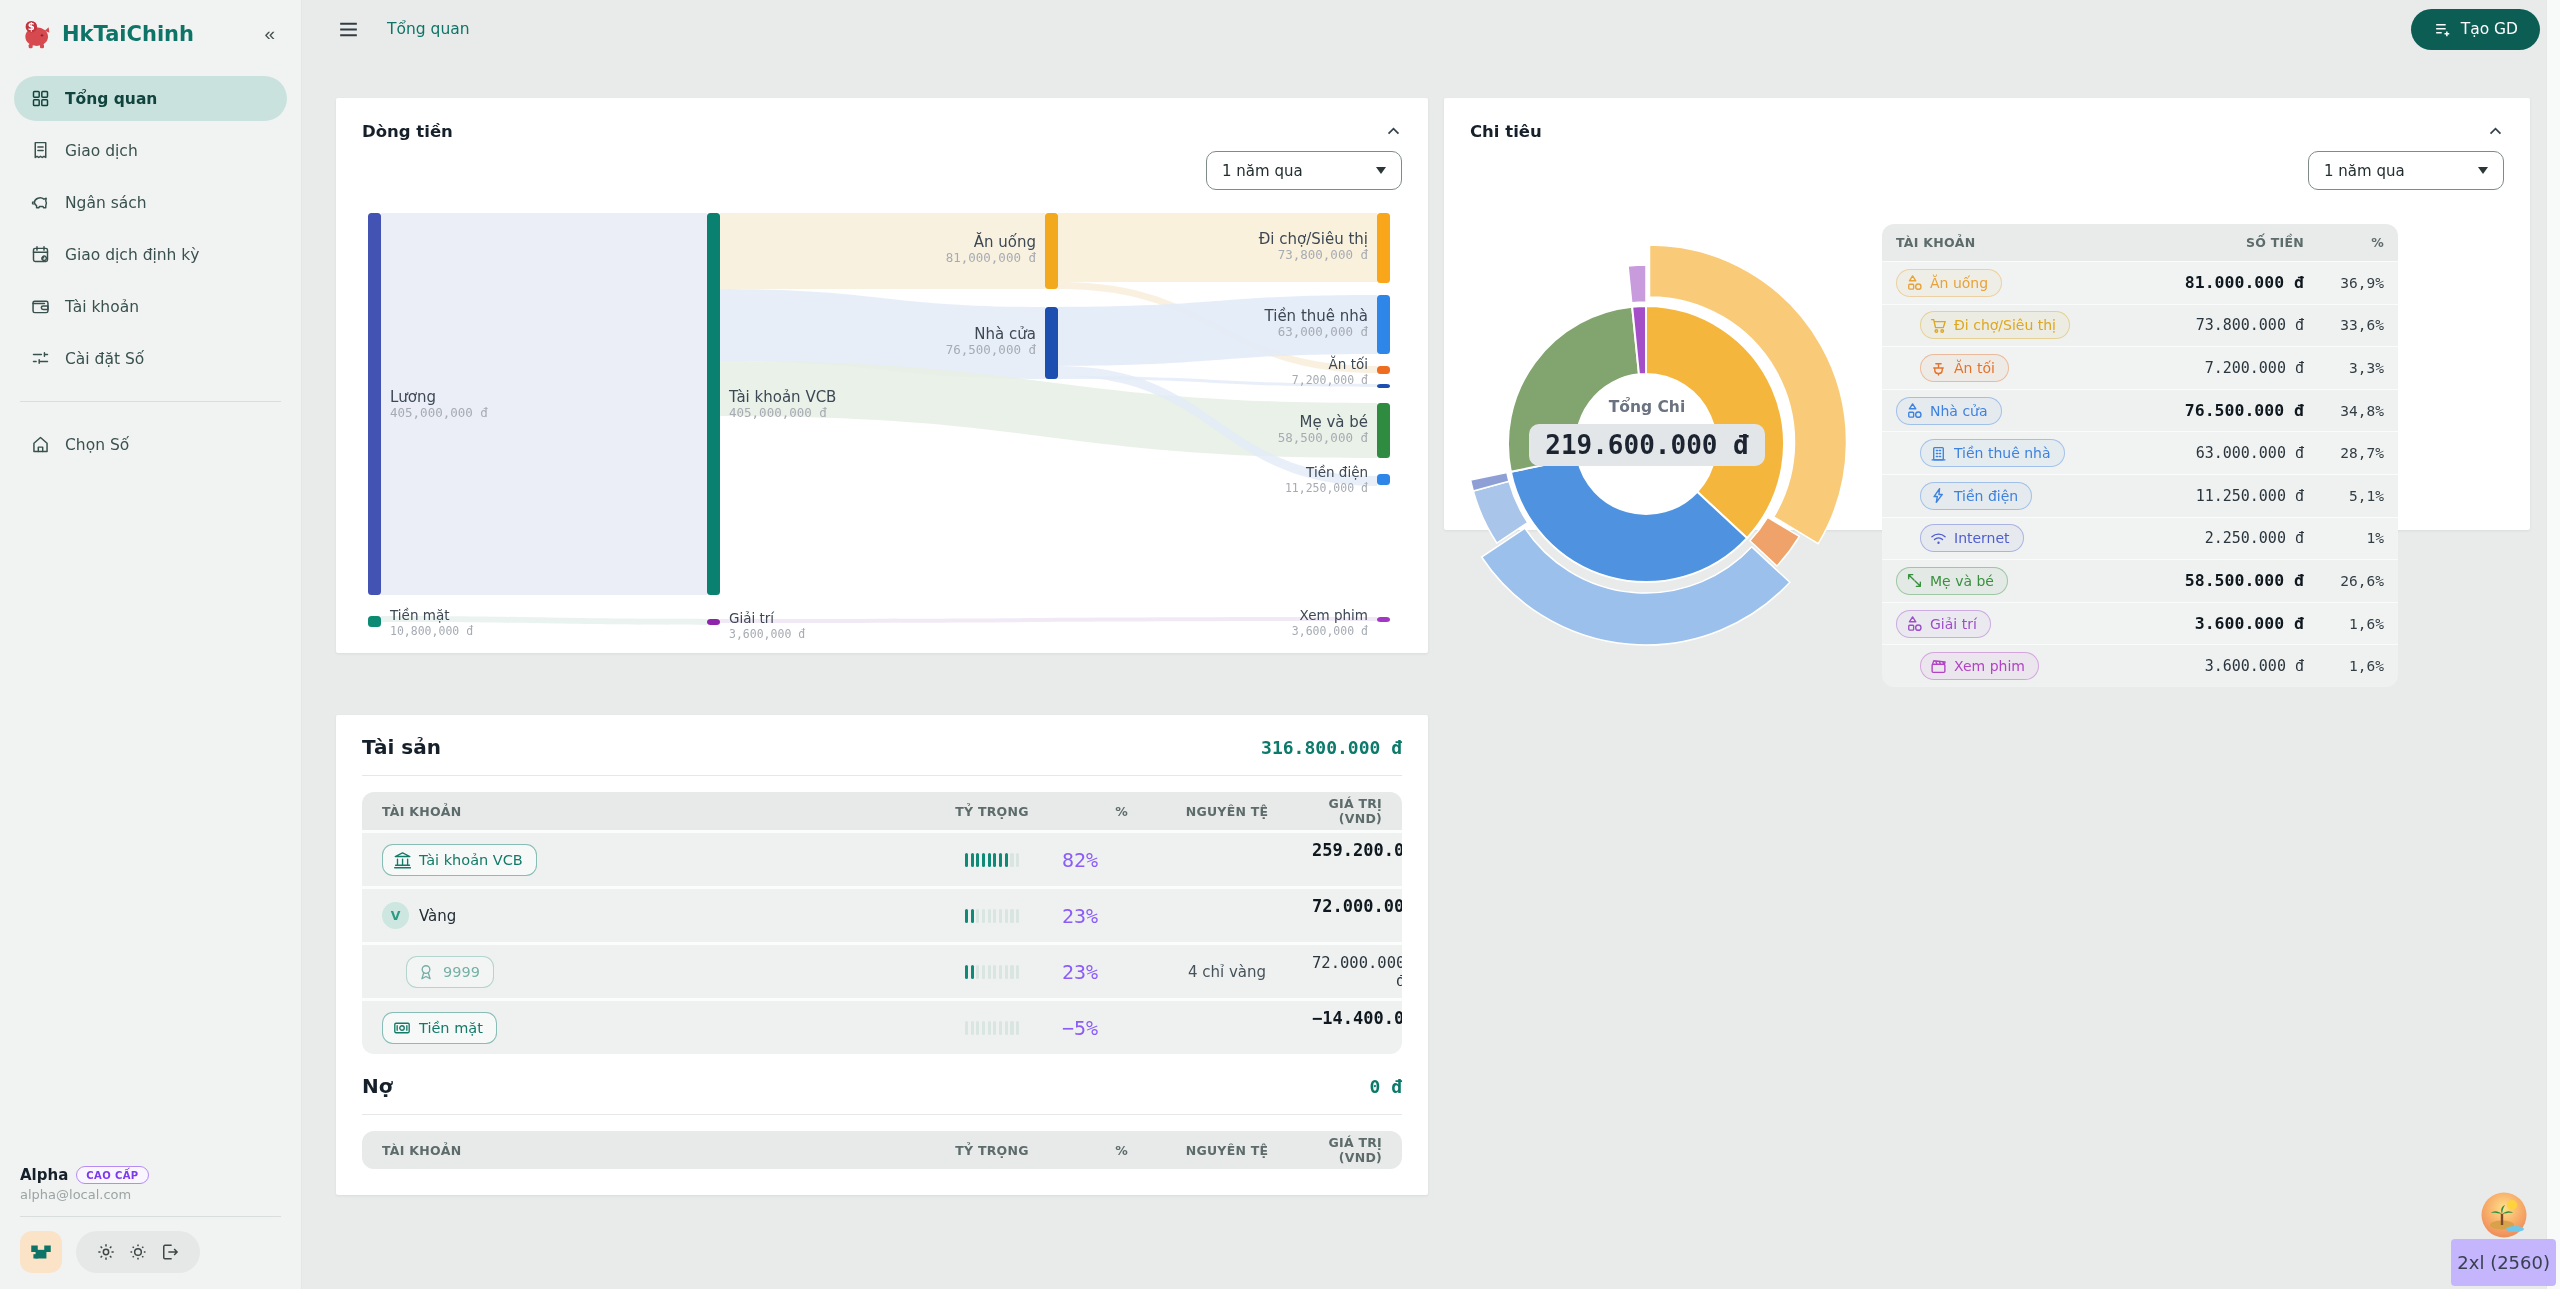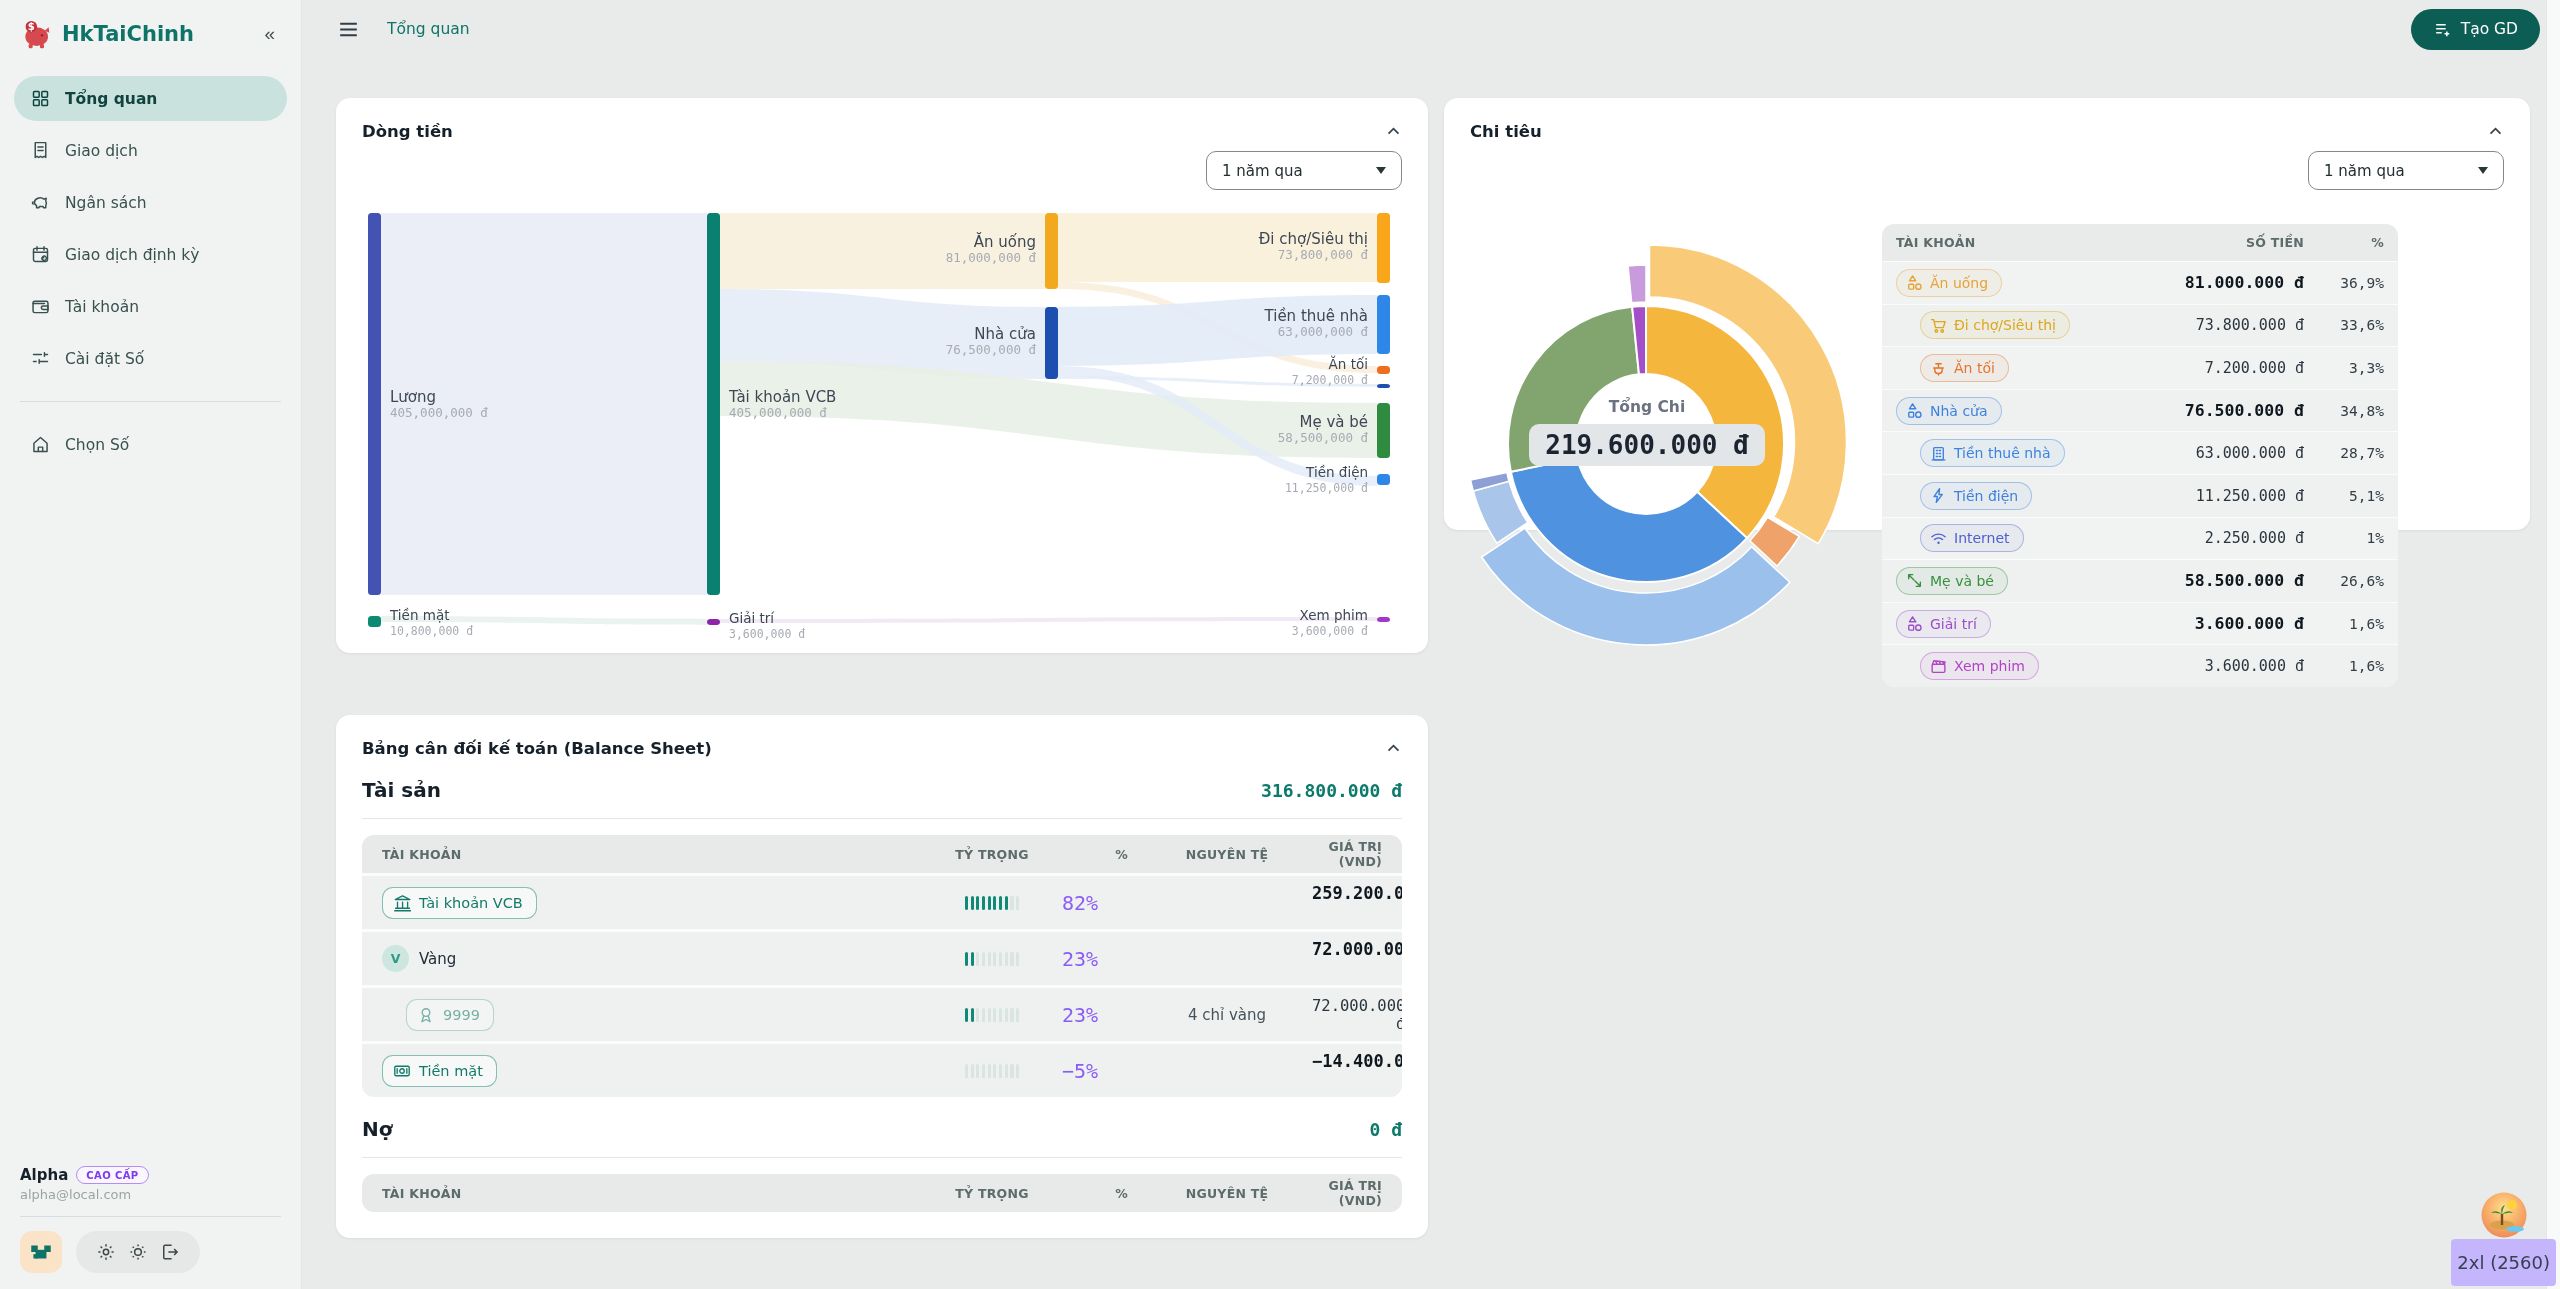--- a/index.html
+++ b/index.html
@@ -45,21 +45,21 @@
   .breadcrumb{ color:#0e7468; font-size:15.5px;}
   .create-btn{ margin-left:auto; display:flex; align-items:center; gap:9px;
     background:#0c5e55; color:#fff; border:none; border-radius:999px;
     padding:11px 22px; font-size:15.5px; cursor:pointer; font-family:inherit;}
   .create-btn svg{ width:19px; height:19px; stroke:#fff;}
 
   
   .content{ display:flex; gap:16px; padding:40px 30px 0 34px; align-items:flex-start;}
   .col-left{ width:1092px; flex:0 0 auto;}
   .col-right{ flex:1;}
-  .card{ background:#fff; border-radius:14px; box-shadow:0 1px 3px rgba(20,40,40,.07);}
+  .card{ background:#fff; border-radius:2px; box-shadow:0 1px 3px rgba(20,40,40,.07);}
   .card-head{ display:flex; align-items:center; justify-content:space-between; padding:24px 26px 0 26px;}
   .card-title{ font-size:16.5px; font-weight:600; color:#16202a;}
   .chev-btn{ background:none; border:none; cursor:pointer; display:flex;}
   .chev-btn svg{ width:17px; height:17px; stroke:#35414b;}
   .select-row{ display:flex; justify-content:flex-end; padding:10px 26px 0 26px;}
   .select{ display:flex; align-items:center; justify-content:space-between; gap:26px;
     width:196px; height:39px; padding:0 15px; border:1.5px solid #7f8a89; border-radius:10px;
     font-size:15px; color:#232e30; background:#fff; cursor:pointer;}
   .select .caret{ width:0; height:0; border-left:5.5px solid transparent; border-right:5.5px solid transparent;
     border-top:7px solid #2b3637;}
@@ -323,28 +323,20 @@
               <text x="1006" y="274" font-size="13.5" fill="#3d4854" font-weight="500" text-anchor="end">Tiền điện</text>
               <text x="1006" y="289" font-size="11.5" fill="#a6abb3" font-family="DejaVu Sans Mono,monospace" text-anchor="end">11,250,000 đ</text>
               <rect x="1015" y="414" width="13" height="5" rx="3.5" fill="#a436c4"></rect>
               <text x="1006" y="417" font-size="13.5" fill="#3d4854" font-weight="500" text-anchor="end">Xem phim</text>
               <text x="1006" y="432" font-size="11.5" fill="#a6abb3" font-family="DejaVu Sans Mono,monospace" text-anchor="end">3,600,000 đ</text>
             </svg>
         </div>
       </section>
 
       <section class="card balance-card">
-        <div class="card-head">
-          <span class="card-title">Bảng cân đối kế toán (Balance Sheet)</span>
-          <button class="chev-btn">
-            <svg viewBox="0 0 24 24" fill="none" stroke-width="2.4">
-                <path d="M5 15l7-7 7 7"></path>
-              </svg>
-          </button>
-        </div>
         <div class="bs-section">
           <span class="bs-sec-label">Tài sản</span>
           <span class="bs-sec-value">316.800.000 đ</span>
         </div>
         <div class="bs-divider"></div>
         <div class="bs-table" id="bs-table">
             <div class="bs-grid bs-thead">
               <span>TÀI KHOẢN</span>
               <span class="c">TỶ TRỌNG</span>
               <span class="r" style="padding-right:14px">%</span>

